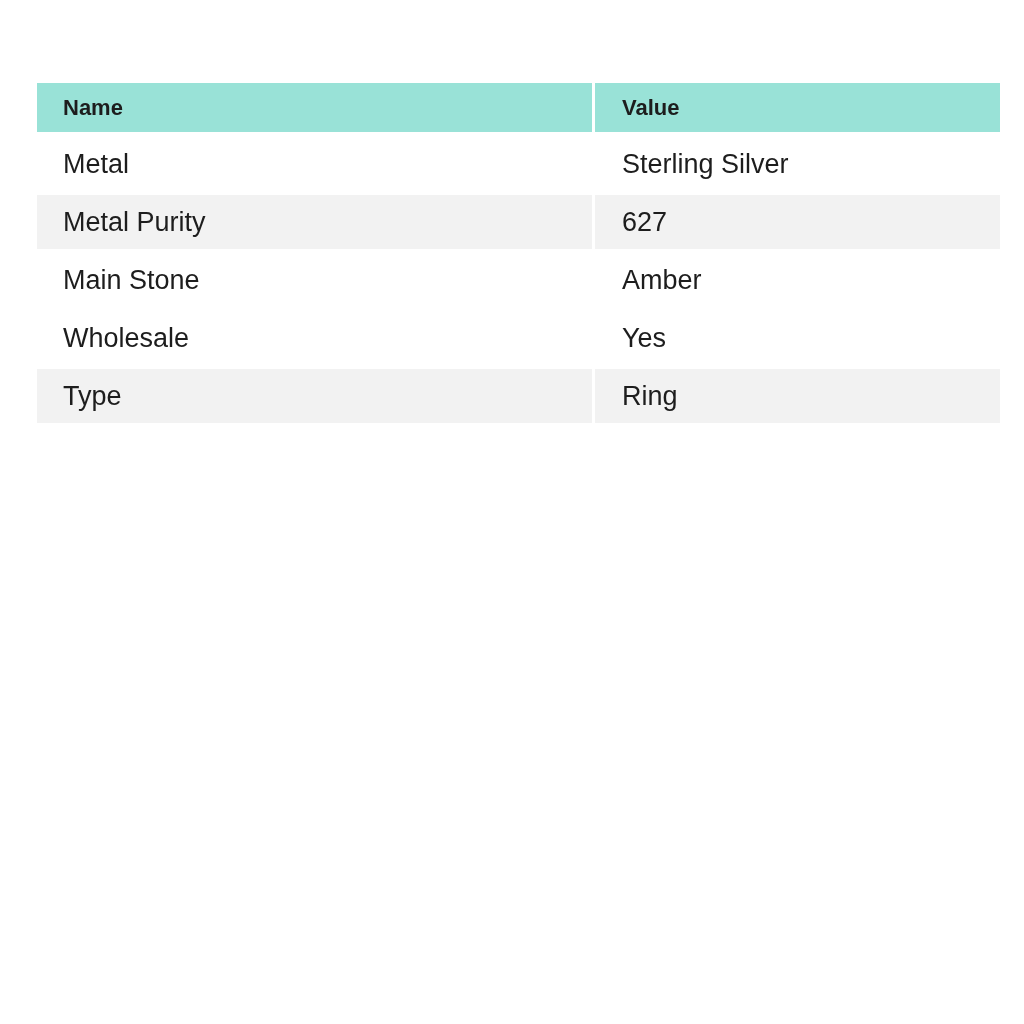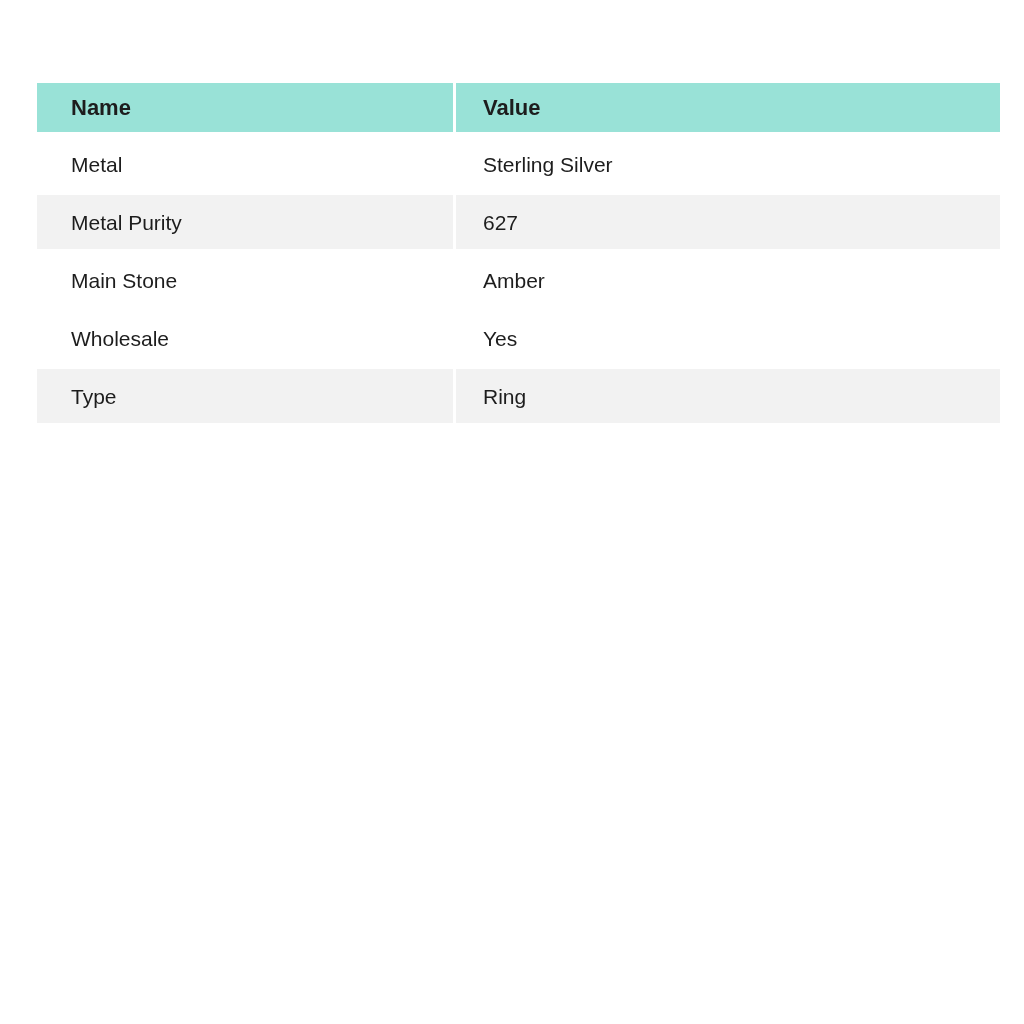--- a/index.html
+++ b/index.html
@@ -26,28 +26,28 @@
     height: 58px;
   }
   .row.header {
     height: 49px;
     margin-bottom: 3px;
   }
   .cell {
     display: flex;
     align-items: center;
     box-sizing: border-box;
-    font-size: 21px;
+    font-size: 27px;
     line-height: 1;
     white-space: nowrap;
     overflow: hidden;
   }
   .cell.left {
-    width: 416px;
-    padding-left: 34px;
+    width: 555px;
+    padding-left: 26px;
   }
   .col-divider {
     width: 3px;
     flex: 0 0 3px;
     background: var(--divider-color, #ffffff);
   }
   .cell.right {
     flex: 1;
     padding-left: 27px;
   }

